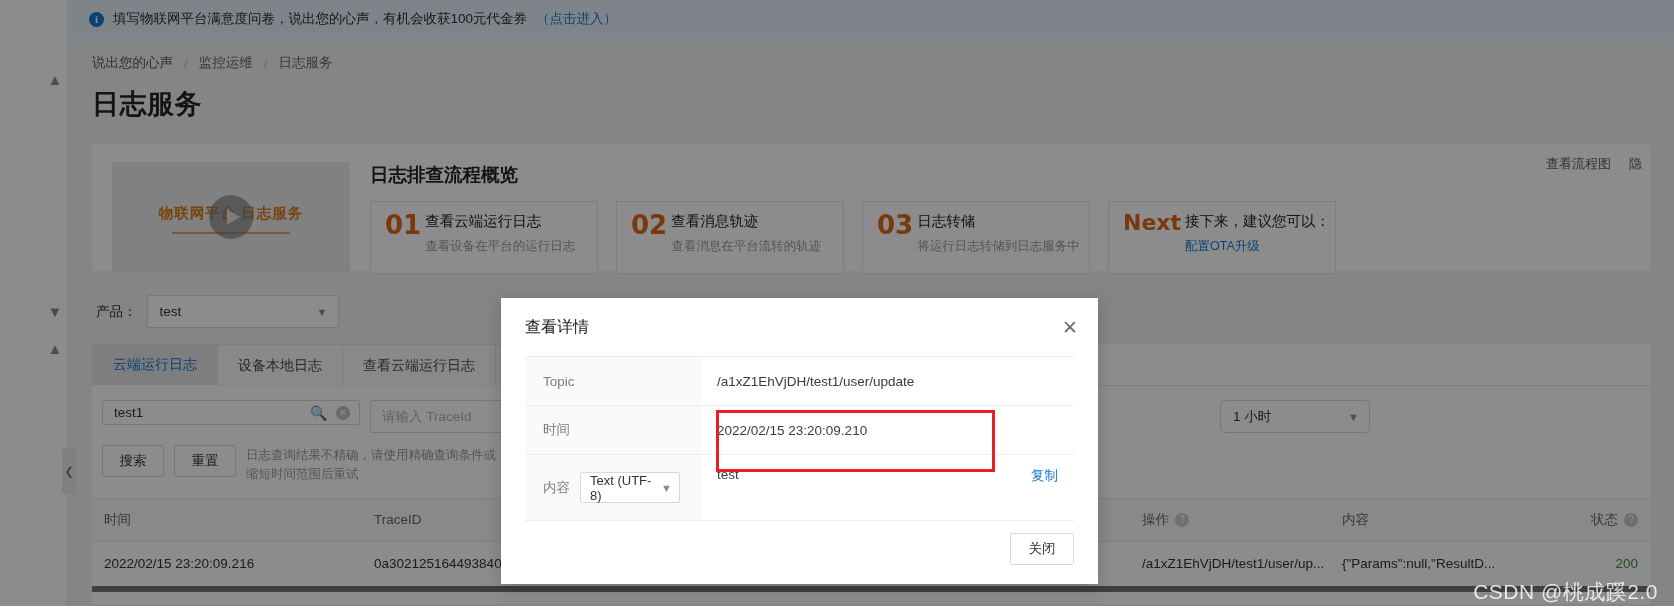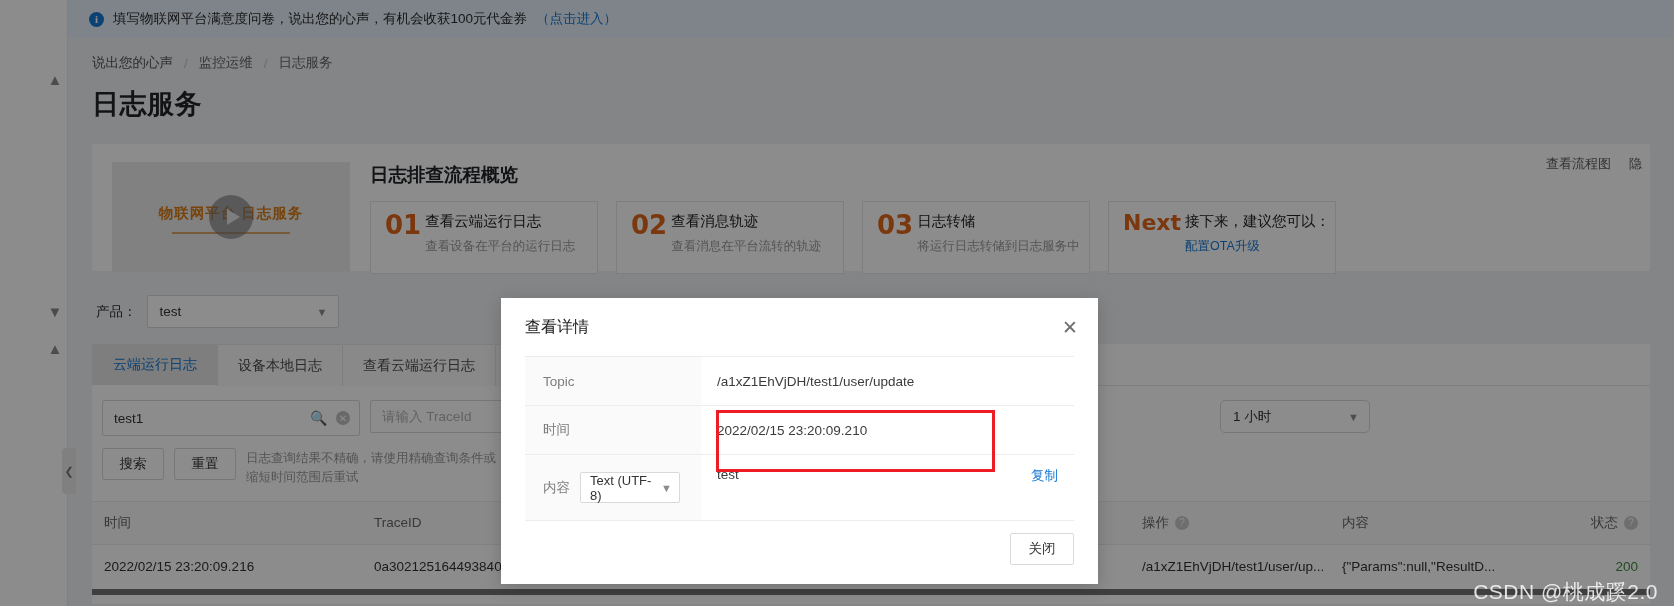--- a/index.html
+++ b/index.html
@@ -235,21 +235,21 @@
     margin-left: -1px;
   }
 
   
   .filters {
     display: flex; align-items: flex-start;
     padding: 14px 10px 0 10px;
     gap: 10px;
   }
   .search-box {
-    width: 258px; height: 36px;
+    width: 258px; height: 25px;
     border: 1px solid #d9d9d9; border-radius: 2px;
     display: flex; align-items: center;
     padding: 0 9px 0 11px;
     font-size: 13.5px; color: #333;
     background: #fff;
     justify-content: space-between;
   }
   .search-box .sb-icons { display: flex; align-items: center; gap: 8px; }
   .sicon { color: #8c8c8c; font-size: 14px; }
   .clear-dot {

